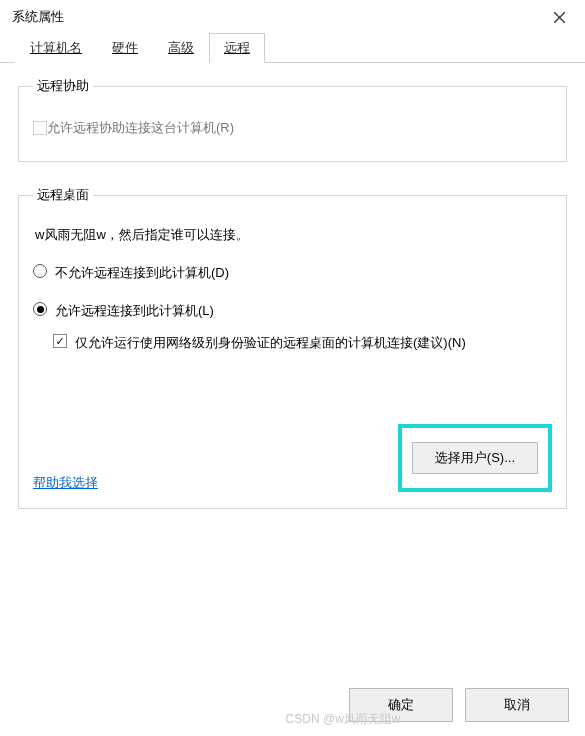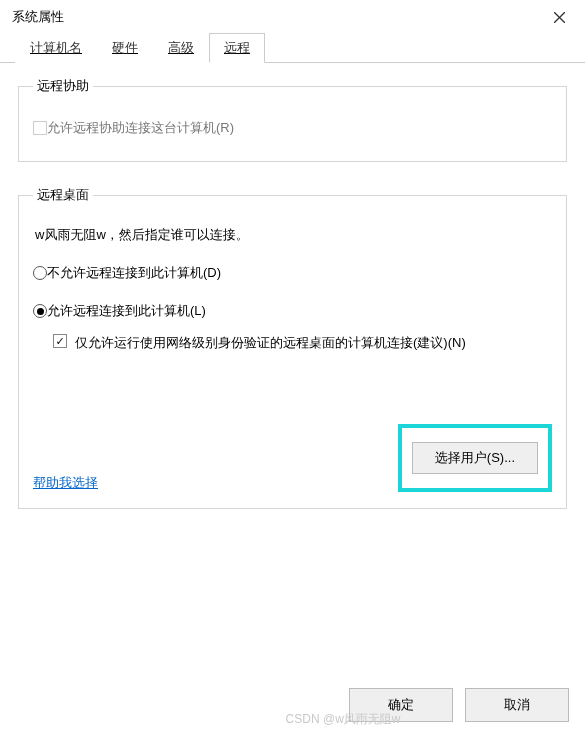--- a/index.html
+++ b/index.html
@@ -99,21 +99,21 @@
       border-color: #cfcfcf;
       cursor: default;
     }
     .right-btn-row {
       display: flex;
       justify-content: flex-end;
       margin-top: 60px;
     }
     .radio-row {
       display: flex;
-      align-items: center;
+      gap: 8px;
       margin: 10px 0;
     }
     .radio {
       width: 14px; height: 14px;
       border: 1px solid #555;
       border-radius: 50%;
       display: inline-flex;
       align-items: center; justify-content: center;
       flex-shrink: 0;
     }

